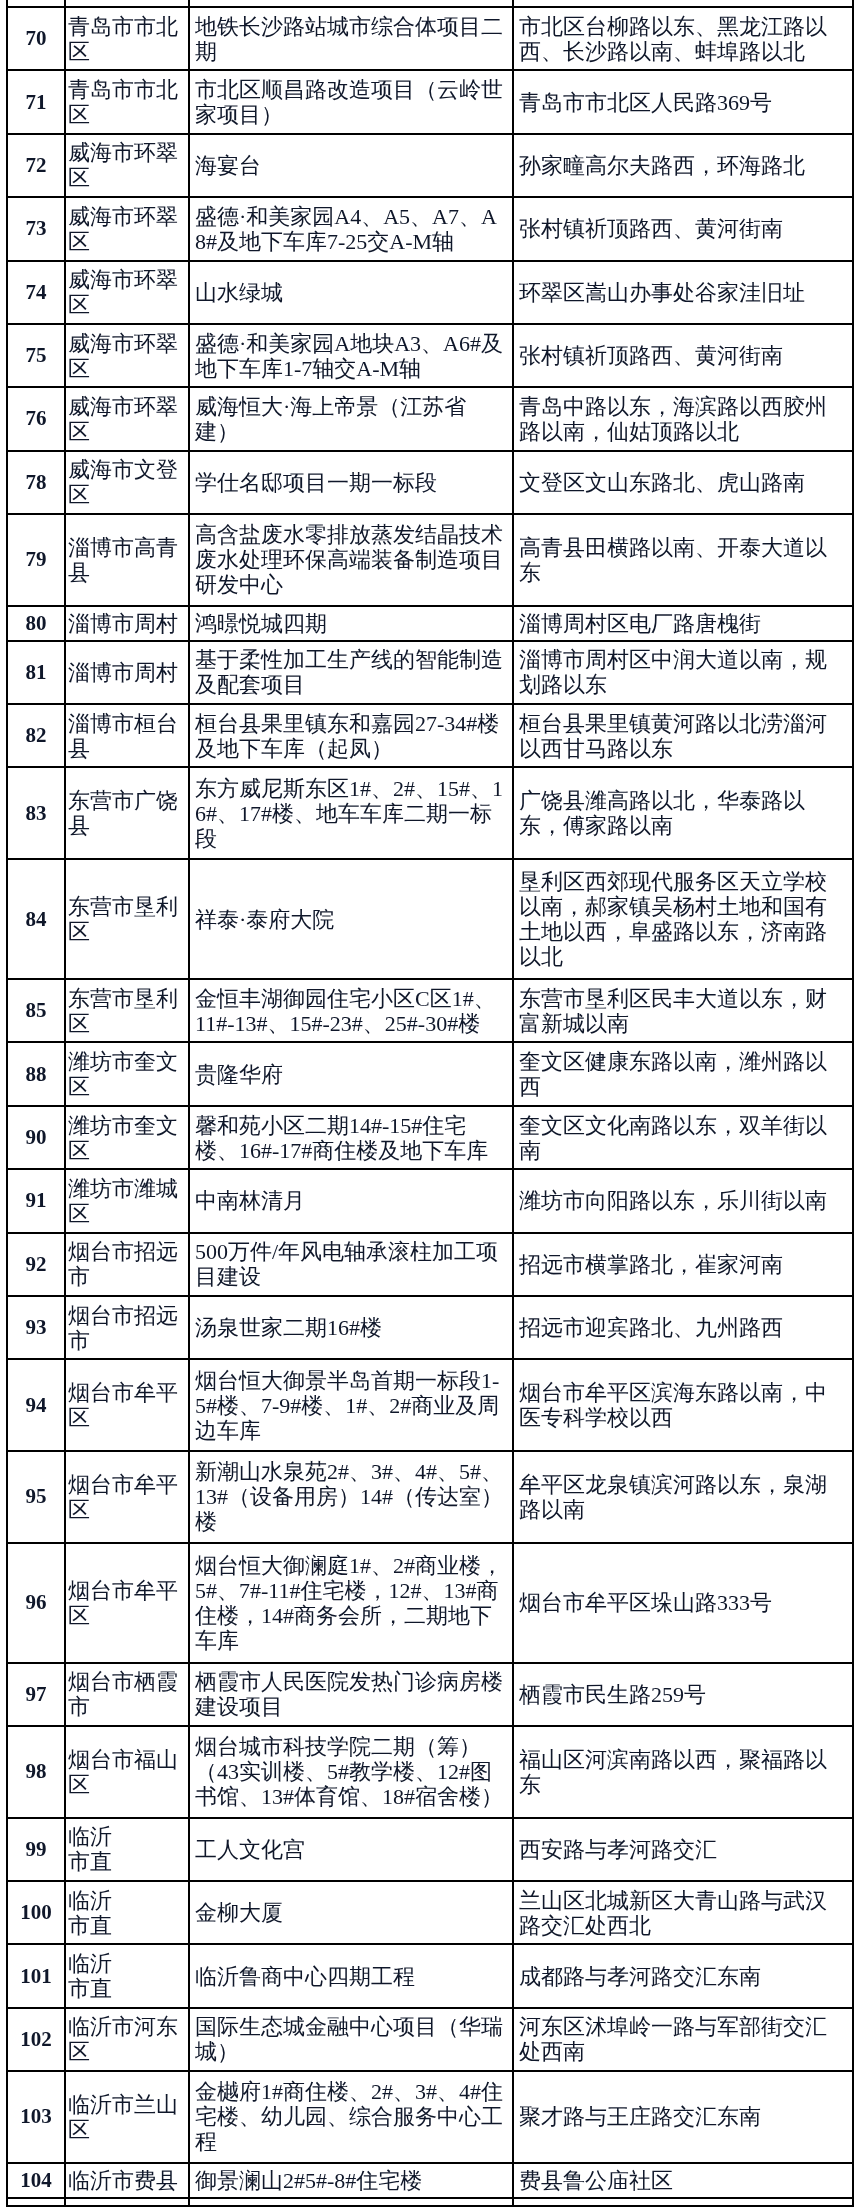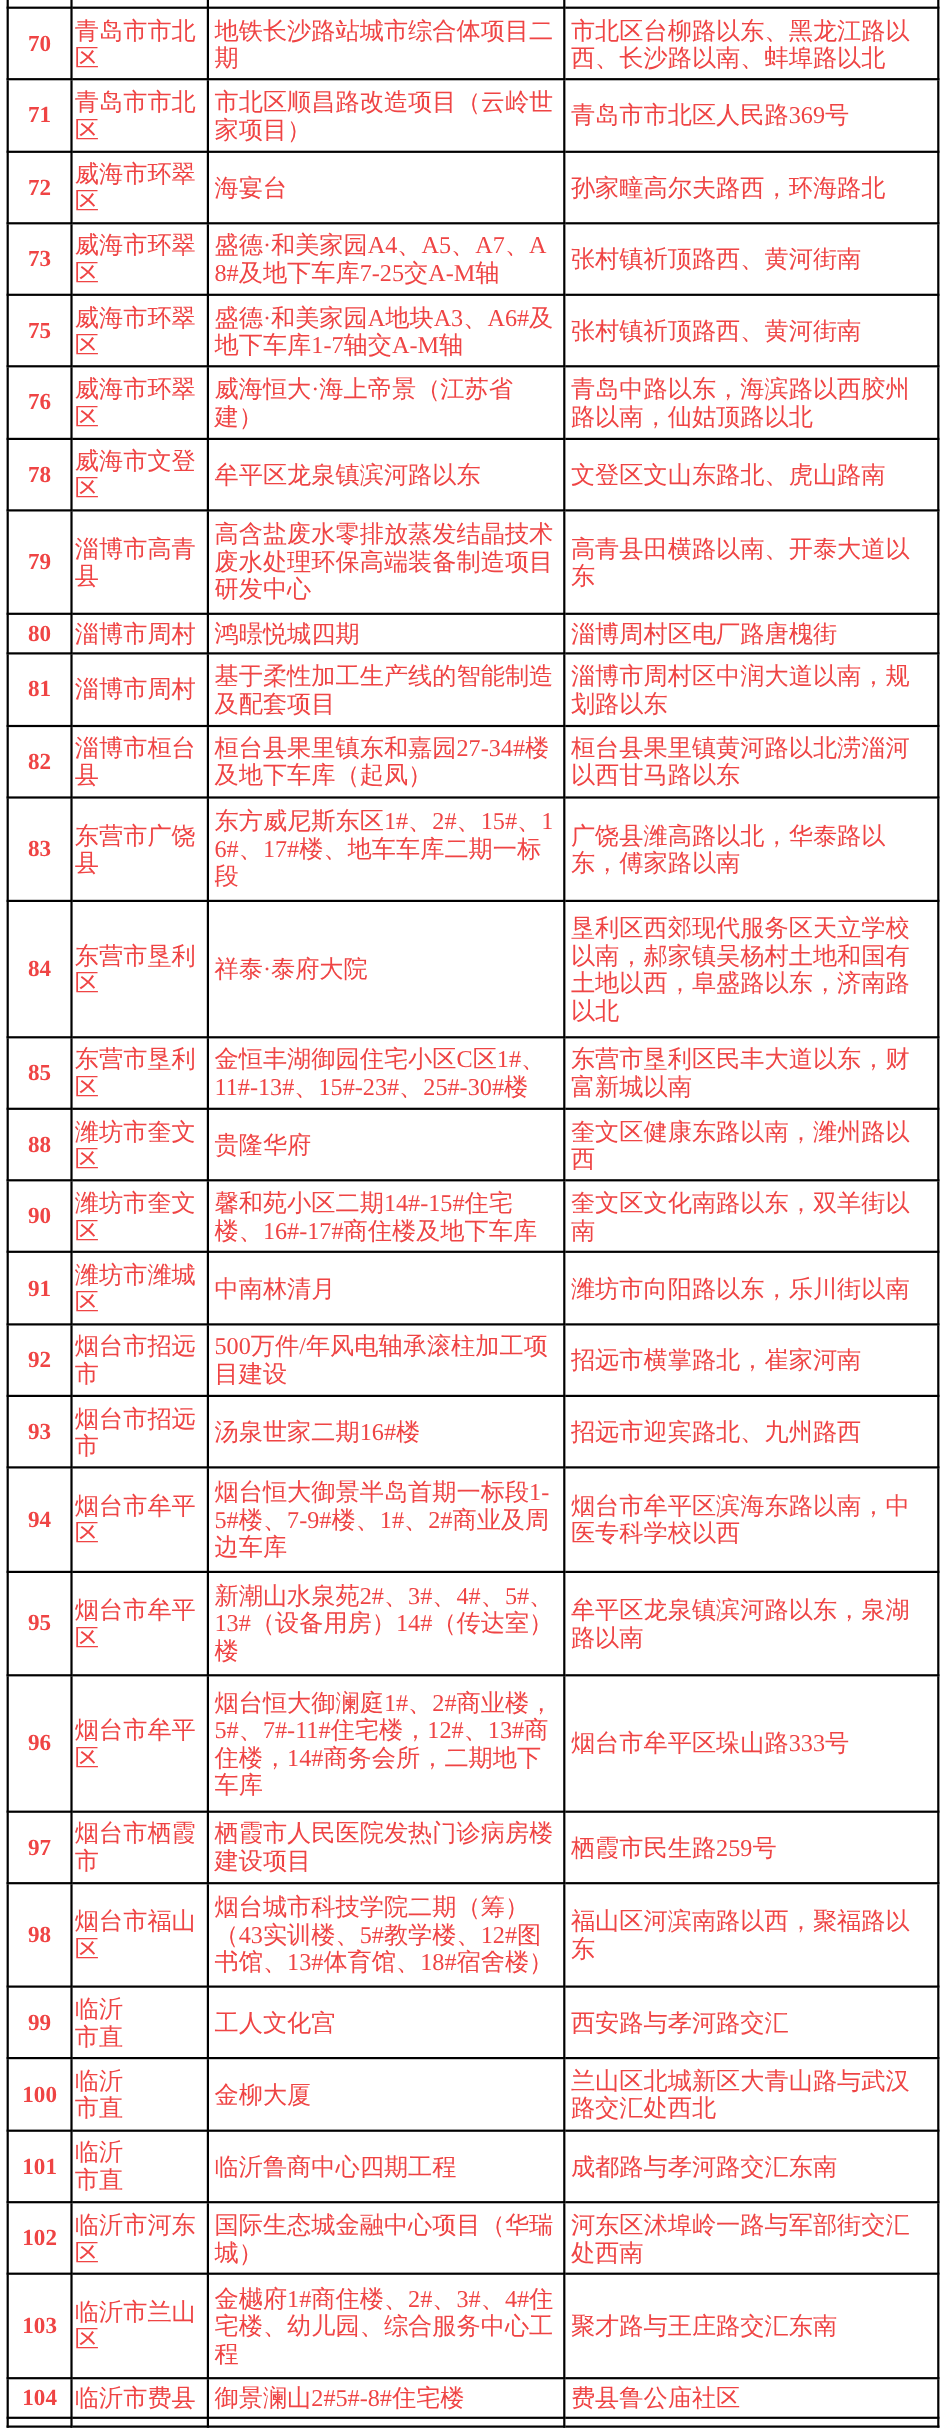--- a/index.html
+++ b/index.html
@@ -7,21 +7,21 @@
     padding: 0;
     background: #ffffff;
   }
   .canvas {
     position: relative;
     width: 855px;
     height: 2211px;
     overflow: hidden;
     background: #ffffff;
     font-family: "Liberation Serif", "DejaVu Serif", serif;
-    color: #ef4444;
+    color: #0f172a;
   }
   table.grid {
     border-collapse: collapse;
     table-layout: fixed;
     margin-left: 6px;
     margin-top: -2px;
     width: 846px;
     height: 2209px;
   }
   col.c-no       { width: 58px; }
@@ -107,35 +107,41 @@
           <td class="project">海宴台</td>
           <td class="location">孙家疃高尔夫路西，环海路北</td>
         </tr>
         <tr>
           <td class="no">73</td>
           <td class="district">威海市环翠区</td>
           <td class="project">盛德·和美家园A4、A5、A7、A8#及地下车库7-25交A-M轴</td>
           <td class="location">张村镇祈顶路西、黄河街南</td>
         </tr>
         <tr>
+          <td class="no">74</td>
+          <td class="district">威海市环翠区</td>
+          <td class="project">山水绿城</td>
+          <td class="location">环翠区嵩山办事处谷家洼旧址</td>
+        </tr>
+        <tr>
           <td class="no">75</td>
           <td class="district">威海市环翠区</td>
           <td class="project">盛德·和美家园A地块A3、A6#及地下车库1-7轴交A-M轴</td>
           <td class="location">张村镇祈顶路西、黄河街南</td>
         </tr>
         <tr>
           <td class="no">76</td>
           <td class="district">威海市环翠区</td>
           <td class="project">威海恒大·海上帝景（江苏省建）</td>
           <td class="location">青岛中路以东，海滨路以西胶州路以南，仙姑顶路以北</td>
         </tr>
         <tr>
           <td class="no">78</td>
           <td class="district">威海市文登区</td>
-          <td class="project">牟平区龙泉镇滨河路以东</td>
+          <td class="project">学仕名邸项目一期一标段</td>
           <td class="location">文登区文山东路北、虎山路南</td>
         </tr>
         <tr>
           <td class="no">79</td>
           <td class="district">淄博市高青县</td>
           <td class="project">高含盐废水零排放蒸发结晶技术废水处理环保高端装备制造项目研发中心</td>
           <td class="location">高青县田横路以南、开泰大道以东</td>
         </tr>
         <tr>
           <td class="no">80</td>

